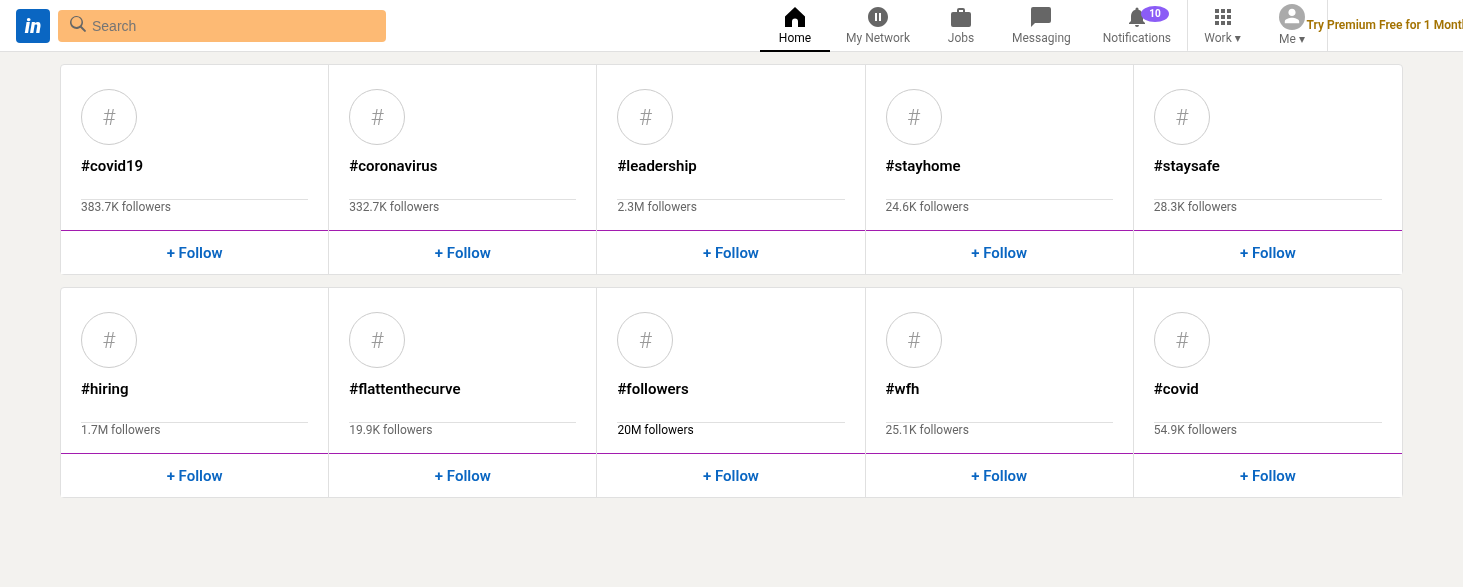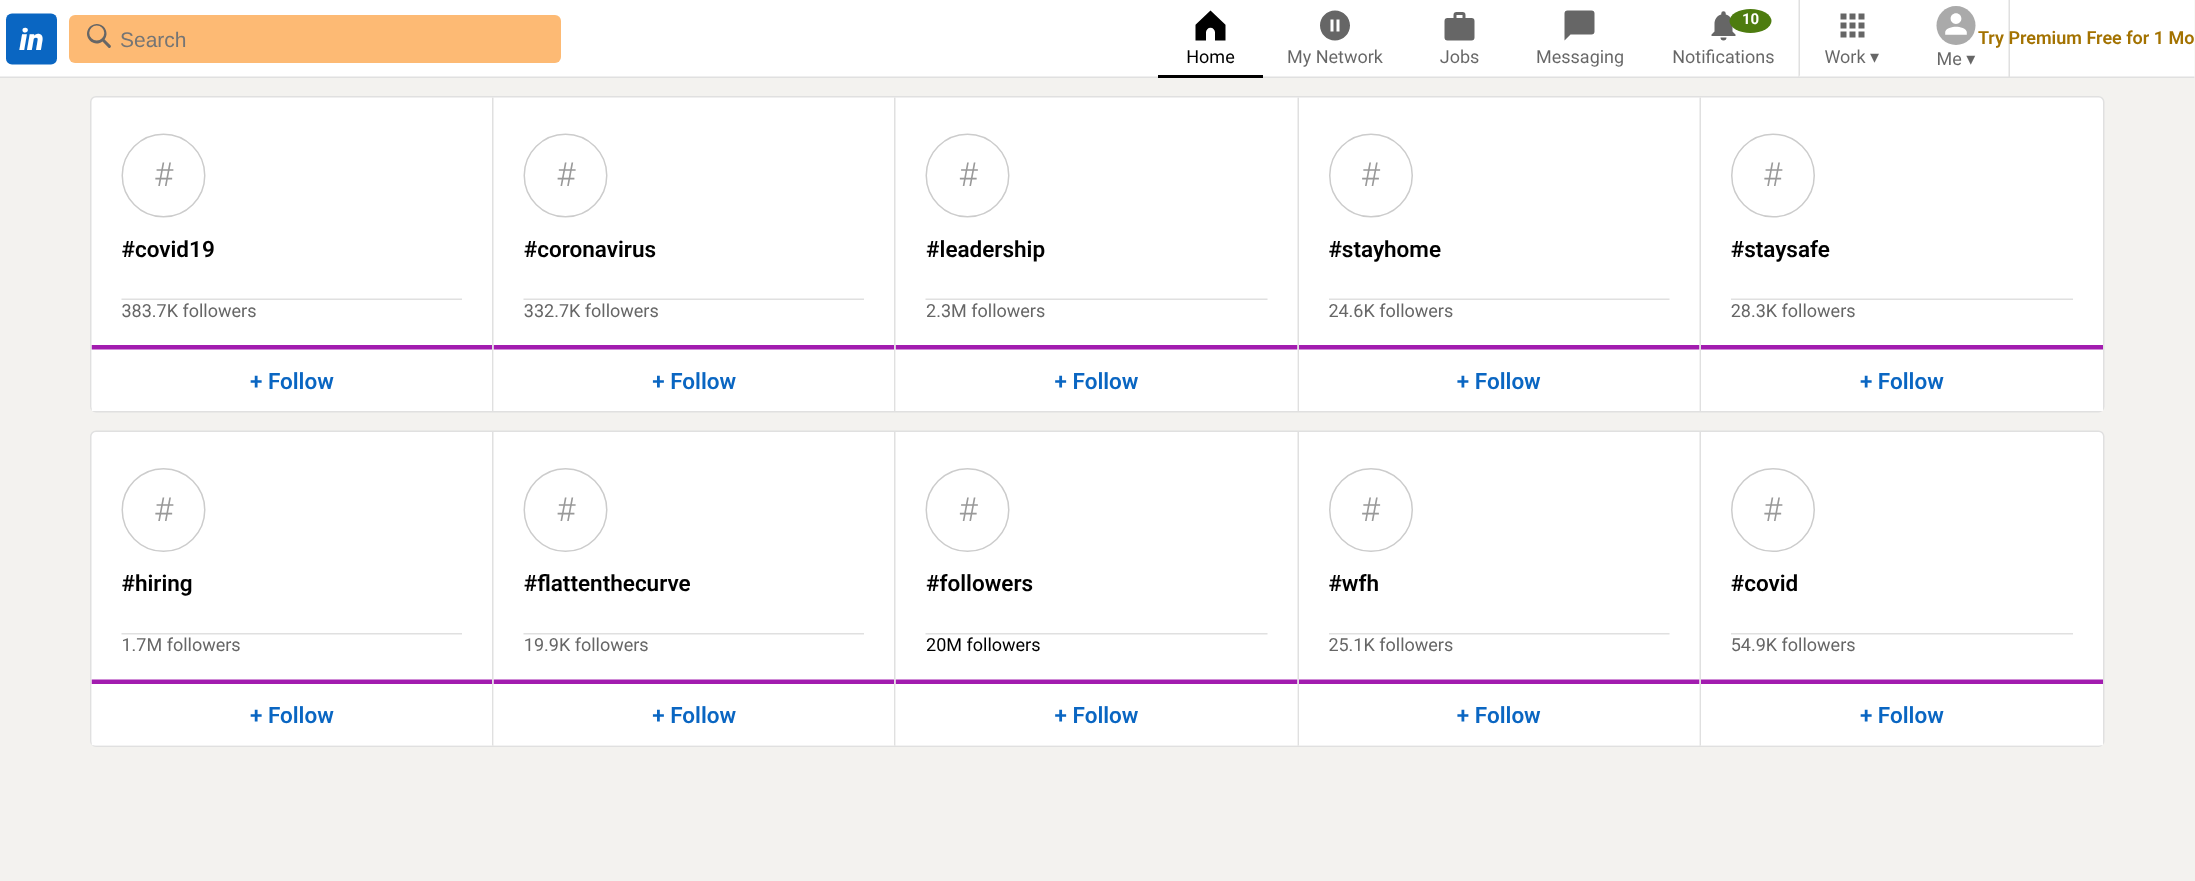--- a/index.html
+++ b/index.html
@@ -4,21 +4,21 @@
   <style>
     * { box-sizing: border-box; margin: 0; padding: 0; }
     body { font-family: -apple-system, BlinkMacSystemFont, 'Segoe UI', Roboto, sans-serif; background: #f3f2ef; min-height: 587px; }
 
     
     .navbar {
       background: #fff;
       border-bottom: 1px solid #e0e0e0;
       display: flex;
       align-items: center;
-      padding: 0 4px;
+      padding: 0 16px;
       height: 52px;
       position: sticky;
       top: 0;
       z-index: 100;
     }
     .nav-logo {
       background: #0a66c2;
       width: 34px;
       height: 34px;
       display: flex;
@@ -76,21 +76,21 @@
       min-width: 70px;
     }
     .nav-item.active { color: #000; border-bottom: 2px solid #000; }
     .nav-item svg { margin-bottom: 2px; }
     .nav-item-label { font-size: 12px; white-space: nowrap; }
 
     .notif-badge {
       position: absolute;
       top: 6px;
       right: 18px;
-      background: #4d7c0f;
+      background: #8b5cf6;
       color: #fff;
       font-size: 10px;
       font-weight: 700;
       border-radius: 50%;
       width: 28px;
       height: 16px;
       display: flex;
       align-items: center;
       justify-content: center;
     }
@@ -171,21 +171,21 @@
     }
     .hashtag-followers {
       font-size: 12px;
       color: #666;
       margin-top: 24px;
       border-top: 1px solid #e0e0e0;
     }
     .hashtag-followers.highlight { color: #000000; }
 
     .card-follow {
-      border-top: 3px solid #a21caf;
+      border-top: 1px solid #a21caf;
       display: flex;
       align-items: center;
       justify-content: center;
       height: 44px;
       cursor: pointer;
       color: #0a66c2;
       font-size: 15px;
       font-weight: 600;
       background: #fff;
       transition: background 0.15s;

